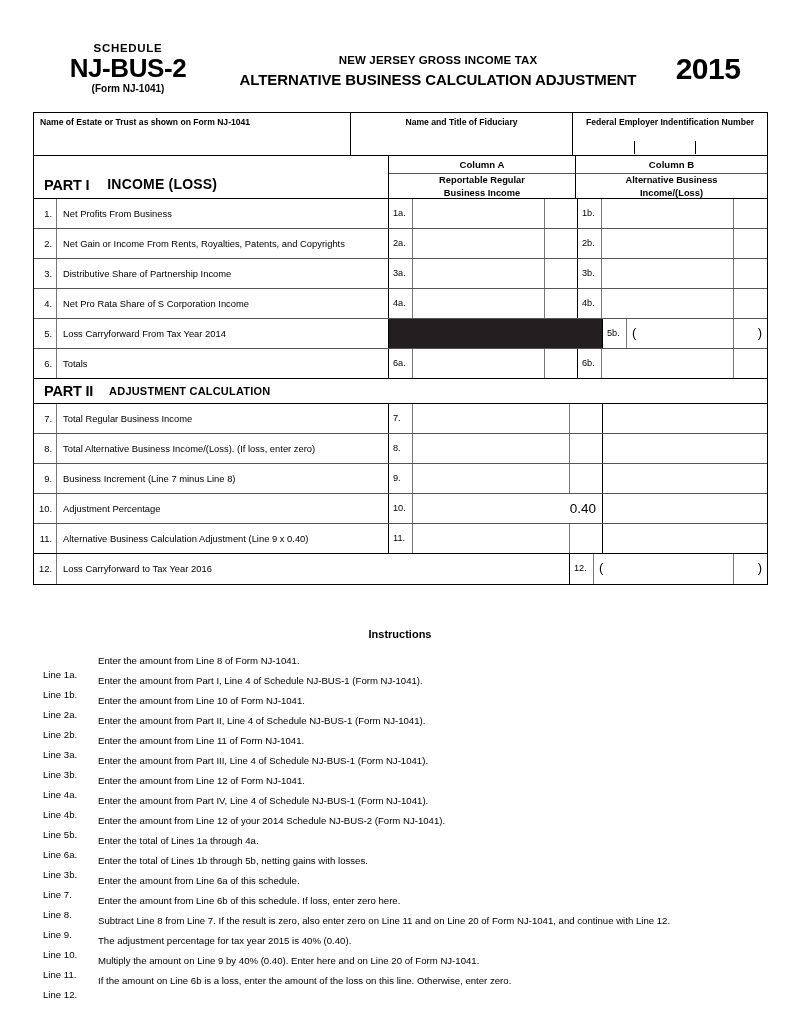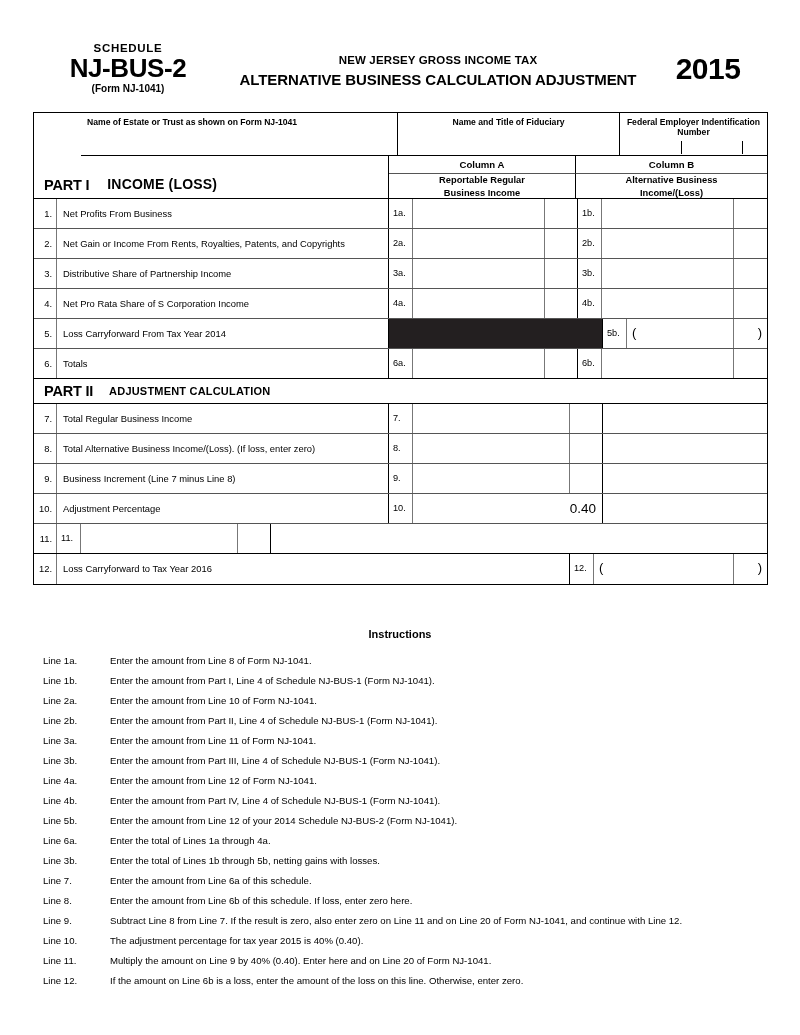--- a/index.html
+++ b/index.html
@@ -107,21 +107,21 @@
   .cell {
     box-sizing: border-box;
     position: relative;
   }
   .bb  { border-bottom: 1.1px solid #000; }
   .bbh { border-bottom: 0.9px solid #555; }
   .br  { border-right: 1.1px solid #000; }
   .brl { border-right: 0.9px solid #777; }
 
   
-  .idrow { height: 43px; margin-left: 47px; }
+  .idrow { height: 43px; }
   .id-name { width: 317px; }
   .id-fid  { width: 222px; }
   .id-fein { flex: 1; }
   .id-label {
     font-size: 8.6px;
     font-weight: bold;
     padding-top: 4px;
   }
   .id-label.left  { padding-left: 6px; text-align: left; }
   .id-label.ctr   { text-align: center; }
@@ -253,23 +253,24 @@
     left: 43px;
     top: 655px;
     width: 730px;
   }
   .instr-row {
     display: flex;
     height: 20px;
     align-items: flex-start;
   }
   .instr-key {
-    width: 67px;
+    width: 55px;
     font-size: 9.6px;
     flex-shrink: 0;
+    margin-top: 14px;
   }
   .instr-text {
     font-size: 9.6px;
     white-space: nowrap;
   }
 </style>
 </head>
 <body>
 
 <div class="page">
@@ -437,20 +438,21 @@
       <div class="cell desc desc-p2 br">Adjustment Percentage</div>
       <div class="cell lnum brl">10.</div>
       <div class="cell amt br" style="flex:none;width:190px;">
         <span class="val-040">0.40</span>
       </div>
       <div class="cell blankcol" style="flex:1;"></div>
     </div>
 
     <div class="row drow bb">
       <div class="cell num brl">11.</div>
+      <div class="cell desc desc-p2 br">Alternative Business Calculation Adjustment (Line 9 x 0.40)</div>
       <div class="cell lnum brl">11.</div>
       <div class="cell amt brl" style="flex:none;width:157px;"></div>
       <div class="cell cents br"></div>
       <div class="cell blankcol" style="flex:1;"></div>
     </div>
 
 
     <div class="row drow">
       <div class="cell num brl">12.</div>
       <div class="cell desc br" style="width:513px;">Loss Carryforward to Tax Year 2016</div>

